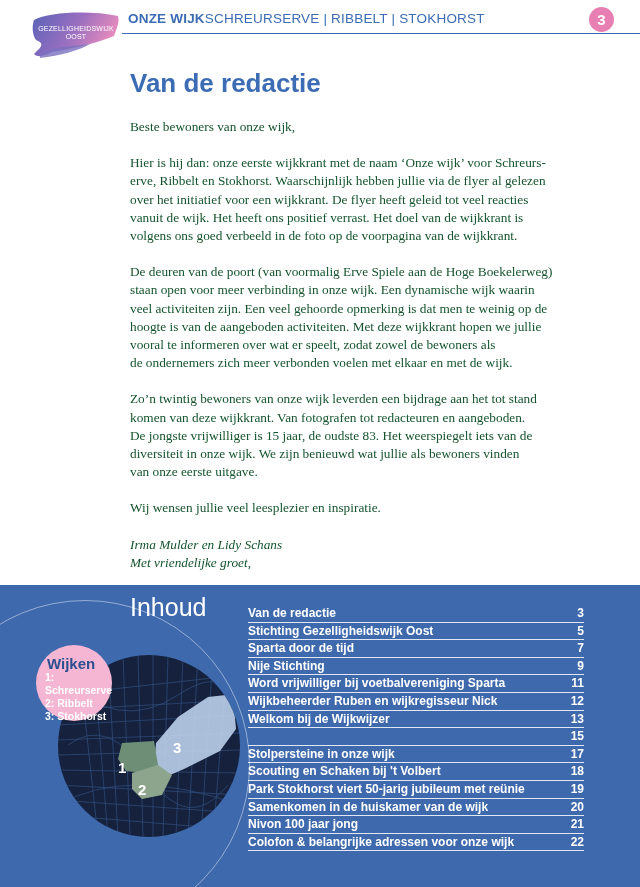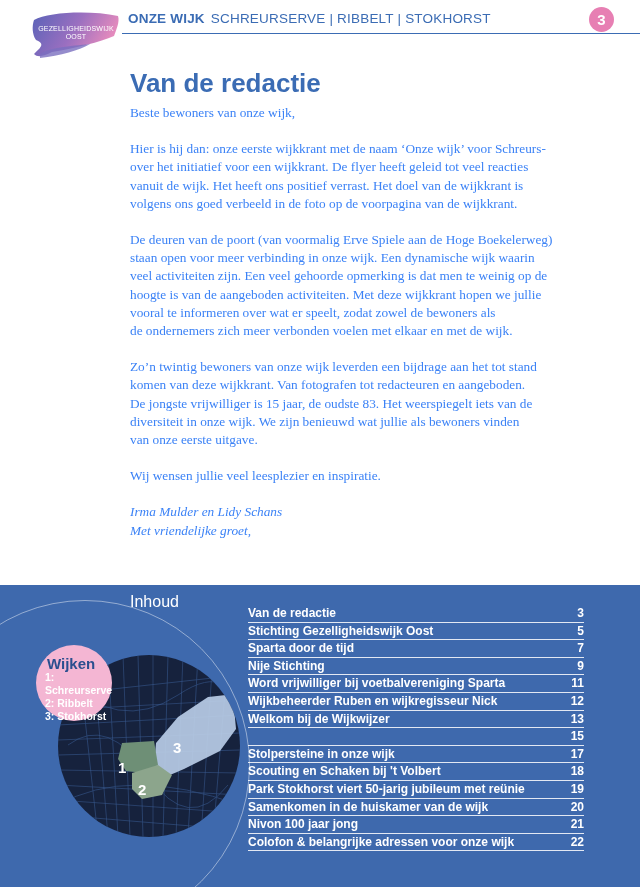--- a/index.html
+++ b/index.html
@@ -7,38 +7,38 @@
   body { position: relative; font-family: "Liberation Serif", serif; }
 
   
   .header { position: absolute; left: 0; top: 0; width: 640px; height: 42px; }
   .logo { position: absolute; left: 30px; top: 8px; width: 92px; height: 52px; }
   .logo svg { position: absolute; left: 0; top: 0; }
   .logo-text { position: absolute; left: 0; top: 17px; width: 92px; text-align: center;
     font-family: "Liberation Sans", sans-serif; color: #ffffff; font-size: 7px; line-height: 8px; letter-spacing: 0.2px; }
   .header-title { position: absolute; left: 128px; top: 11px; font-family: "Liberation Sans", sans-serif;
     font-size: 13.5px; color: #3b6cb4; white-space: nowrap; letter-spacing: 0.2px; }
-  .header-title .strong { font-weight: bold; margin-right: 6px; }
+  .header-title .strong { font-weight: bold; margin-right: 0; }
   .header-rule { position: absolute; left: 122px; top: 33px; width: 518px; height: 1px; background: #3b6cb4; }
   .page-num { position: absolute; left: 589px; top: 7px; width: 25px; height: 25px; border-radius: 50%;
     background: #e77fb3; color: #fff; font-family: "Liberation Sans", sans-serif; font-weight: bold;
     font-size: 15px; line-height: 25px; text-align: center; }
 
   
   .title { position: absolute; left: 130px; top: 68px; font-family: "Liberation Sans", sans-serif;
     font-weight: bold; font-size: 26px; color: #3b6cb4; }
-  .body-text { position: absolute; left: 130px; top: 104px; width: 480px; font-size: 13.3px; line-height: 18.2px; color: #3b82f6; }
+  .body-text { position: absolute; left: 130px; top: 118px; width: 480px; font-size: 13.3px; line-height: 18.2px; color: #14532d; }
   .body-text p { margin-bottom: 18px; }
   .body-text .line { display: block; white-space: nowrap; }
   .body-text .sig { font-style: italic; }
 
   
   .inhoud { position: absolute; left: 0; top: 585px; width: 640px; height: 302px; background: #3e69ad; overflow: hidden; }
   .inhoud-title { position: absolute; left: 130px; top: 8px; font-family: "Liberation Sans", sans-serif;
-    font-size: 16px; color: #ffffff; }
+    font-size: 25px; color: #ffffff; }
   .circle-outline { position: absolute; left: -80px; top: 15px; width: 330px; height: 330px; border-radius: 50%;
     border: 1px solid rgba(255,255,255,0.45); }
   .map { position: absolute; left: 58px; top: 70px; width: 182px; height: 182px; }
   .wijken-bubble { position: absolute; left: 36px; top: 60px; width: 76px; height: 76px; border-radius: 50%;
     background: #f4b6d3; font-family: "Liberation Sans", sans-serif; font-weight: bold; color: #ffffff; font-size: 10.5px; line-height: 13px; padding-top: 12px; padding-left: 9px; }
   .wijken-bubble .w-title { color: #2b4f8f; font-size: 15px; margin-bottom: 1px; padding-left: 2px; }
 
   .toc { position: absolute; left: 248px; top: 20px; width: 336px; font-family: "Liberation Sans", sans-serif; }
   .toc-row { position: relative; height: 17.6px; border-bottom: 1px solid rgba(255,255,255,0.85);
     color: #ffffff; font-weight: bold; font-size: 12px; line-height: 17px; }
@@ -71,20 +71,21 @@
   </div>
   <div class="header-rule"></div>
   <div class="page-num">3</div>
 </div>
 
 <h1 class="title">Van de redactie</h1>
 <div class="body-text">
   <p>Beste bewoners van onze wijk,</p>
   <p>
     <span class="line">Hier is hij dan: onze eerste wijkkrant met de naam ‘Onze wijk’ voor Schreurs-</span>
+    <span class="line">erve, Ribbelt en Stokhorst. Waarschijnlijk hebben jullie via de flyer al gelezen</span>
     <span class="line">over het initiatief voor een wijkkrant. De flyer heeft geleid tot veel reacties</span>
     <span class="line">vanuit de wijk. Het heeft ons positief verrast. Het doel van de wijkkrant is</span>
     <span class="line">volgens ons goed verbeeld in de foto op de voorpagina van de wijkkrant.</span>
   </p>
   <p>
     <span class="line">De deuren van de poort (van voormalig Erve Spiele aan de Hoge Boekelerweg)</span>
     <span class="line">staan open voor meer verbinding in onze wijk. Een dynamische wijk waarin</span>
     <span class="line">veel activiteiten zijn. Een veel gehoorde opmerking is dat men te weinig op de</span>
     <span class="line">hoogte is van de aangeboden activiteiten. Met deze wijkkrant hopen we jullie</span>
     <span class="line">vooral te informeren over wat er speelt, zodat zowel de bewoners als</span>

